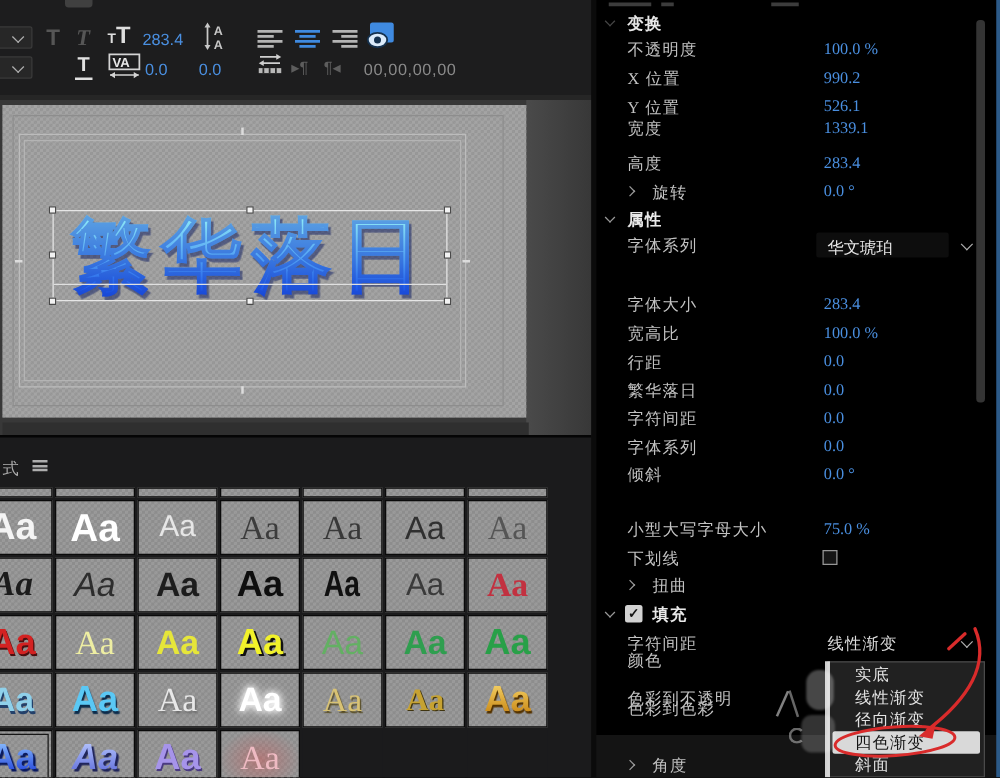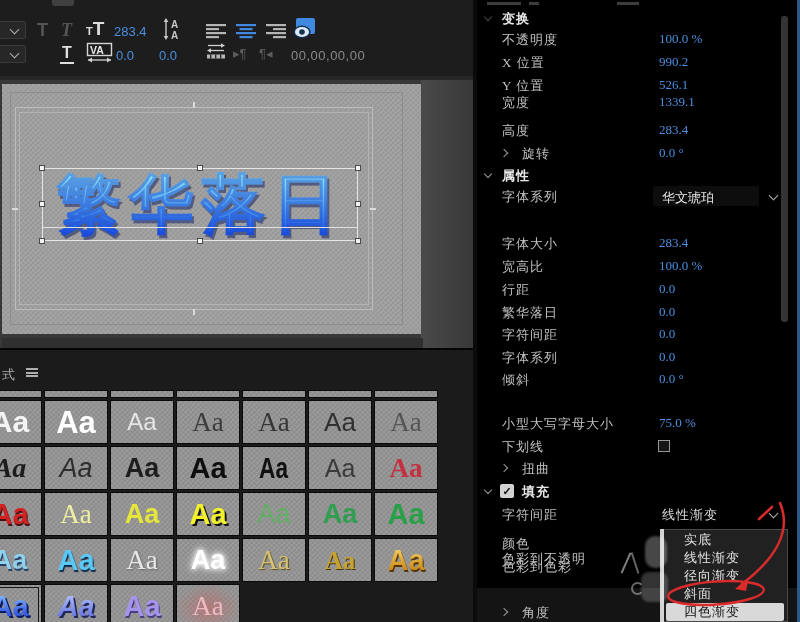--- a/index.html
+++ b/index.html
@@ -429,42 +429,42 @@
         <div class="prow" style="top: 483px;">
           <div class="disc sect"></div>
           <div class="seccb">✓</div>
           <div class="lbl slbl after-cb">填充</div>
         </div>
         <div class="prow" style="top: 506px;">
           <div class="lbl">字符间距</div>
           <div class="selval">线性渐变</div>
           <div class="chevron"></div>
         </div>
-        <div class="prow" style="top: 535px; padding-left: 16px;">
+        <div class="prow" style="top: 520px; padding-left: 16px;">
           <div class="lbl">颜色</div>
         </div>
         <div class="prow" style="top: 558px;">
           <div class="lbl">色彩到色彩</div>
         </div>
         <div class="prow" style="top: 550px;">
           <div class="lbl">色彩到不透明</div>
         </div>
         <div class="prow" style="top: 604px;">
           <div class="disc sub"></div>
           <div class="lbl sublbl">角度</div>
         </div>
       </div>
     <div class="scroll-thumb"></div>
 
     <div id="fill-menu">
         <div class="menu-item">实底</div>
         <div class="menu-item">线性渐变</div>
         <div class="menu-item">径向渐变</div>
+        <div class="menu-item hl">四色渐变</div>
         <div class="menu-item">斜面</div>
-        <div class="menu-item hl">四色渐变</div>
       </div>
     <div class="menu-strip"></div>
 
     <div class="wm" style="left:168px;top:536px;width:22px;height:32px;border-radius:10px;background:rgba(255,255,255,0.28);filter:blur(1px);"></div>
     <div class="wm" style="left:164px;top:572px;width:27px;height:30px;border-radius:8px;background:rgba(255,255,255,0.20);filter:blur(1px);"></div>
     <div class="wm" style="left:148px;top:552px;width:2px;height:22px;background:rgba(255,255,255,0.5);transform:rotate(24deg);"></div>
     <div class="wm" style="left:157px;top:552px;width:2px;height:22px;background:rgba(255,255,255,0.4);transform:rotate(-18deg);"></div>
     <div class="wm" style="left:154px;top:582px;width:13px;height:13px;border:2px solid rgba(190,190,190,0.55);border-right-color:transparent;border-radius:50%;"></div>
   </div>
 

